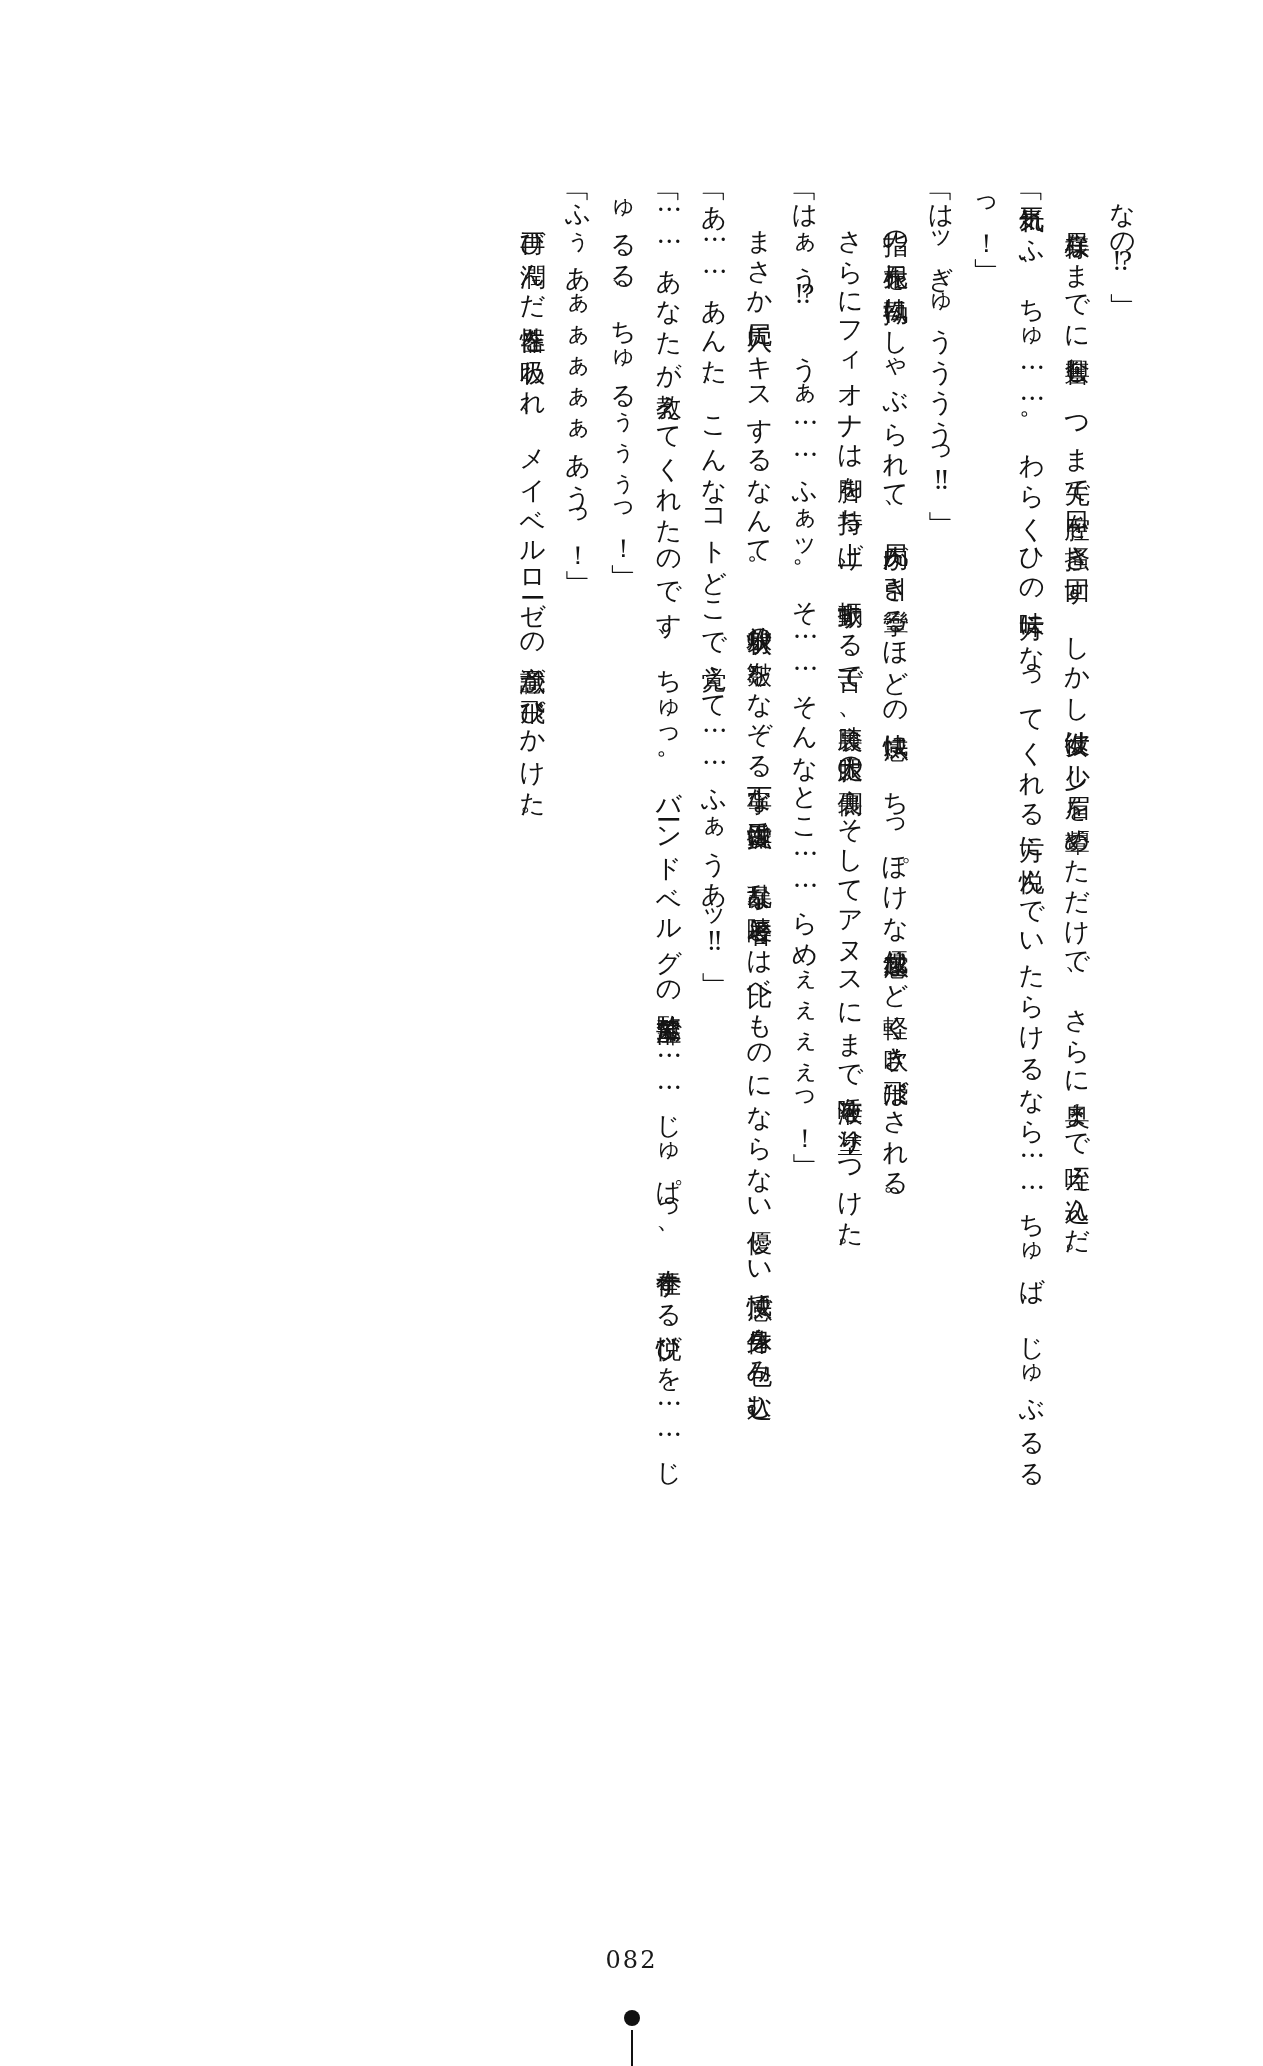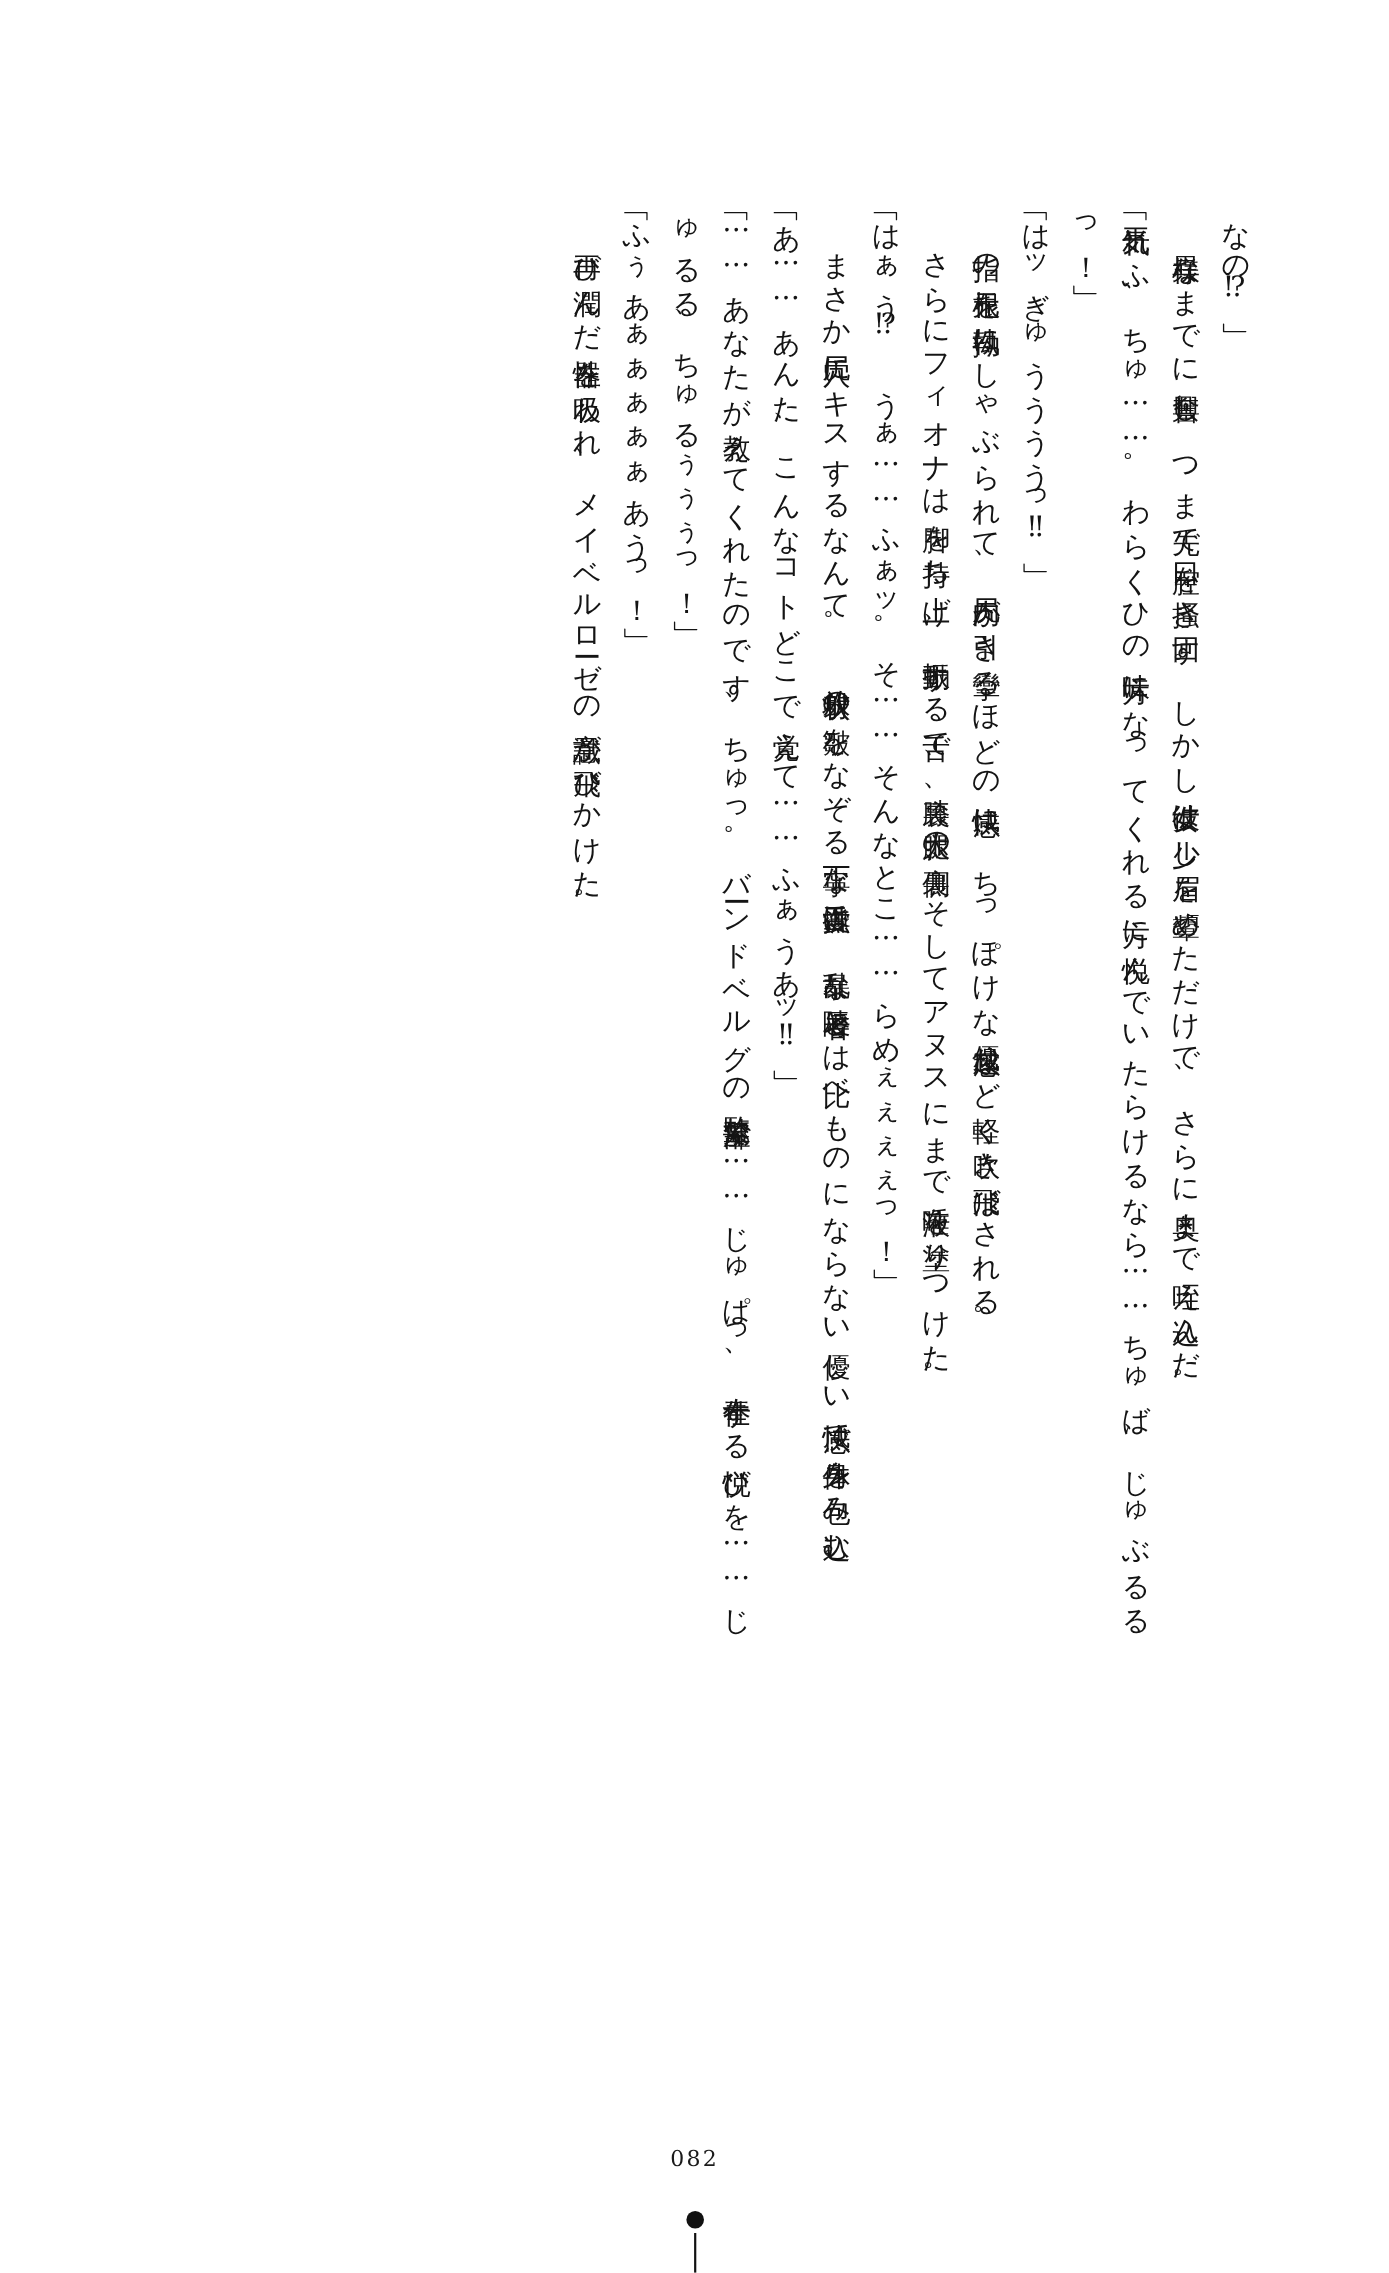--- a/index.html
+++ b/index.html
@@ -46,21 +46,21 @@
     padding: 0;
     text-indent: 0;
   }
 
   .page-number {
     position: absolute;
     bottom: 92px;
     left: 0;
     width: 1263px;
     text-align: center;
-    font-size: 20px;
+    font-size: 24px;
     letter-spacing: 2px;
     color: #1a1a1a;
     font-family: "DejaVu Serif", "Liberation Serif", serif;
   }
 
   .footer-mark {
     position: absolute;
     bottom: 0px;
     left: 50%;
     transform: translateX(-50%);

